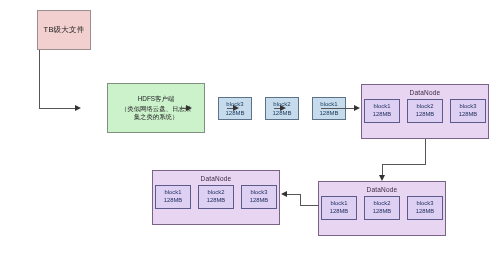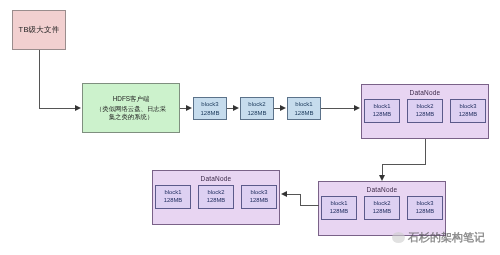--- a/index.html
+++ b/index.html
@@ -22,20 +22,21 @@
     background: #ffffff;
   }
   .node {
     position: absolute;
     box-sizing: border-box;
     display: flex;
     align-items: center;
     justify-content: center;
     text-align: left;
     line-height: 1.25;
+    margin-left: 25px;
   }
   
   .box-source {
     background: #f2d0d0;
     border: 1px solid #9a8d8d;
     color: #222222;
     font-size: 7.5px;
     letter-spacing: .2px;
   }
   
@@ -246,18 +247,14 @@
         <span>block2</span>
         <span>128MB</span>
       </div>
       <div class="dn-block">
         <span>block3</span>
         <span>128MB</span>
       </div>
     </div>
   </div>
 
-  <div id="watermark" style="left:392px; top:230px;">
-    <span class="wm-logo"></span>
-    <span class="wm-text">石杉的架构笔记</span>
-  </div>
 
 </div>
 
 </body></html>

